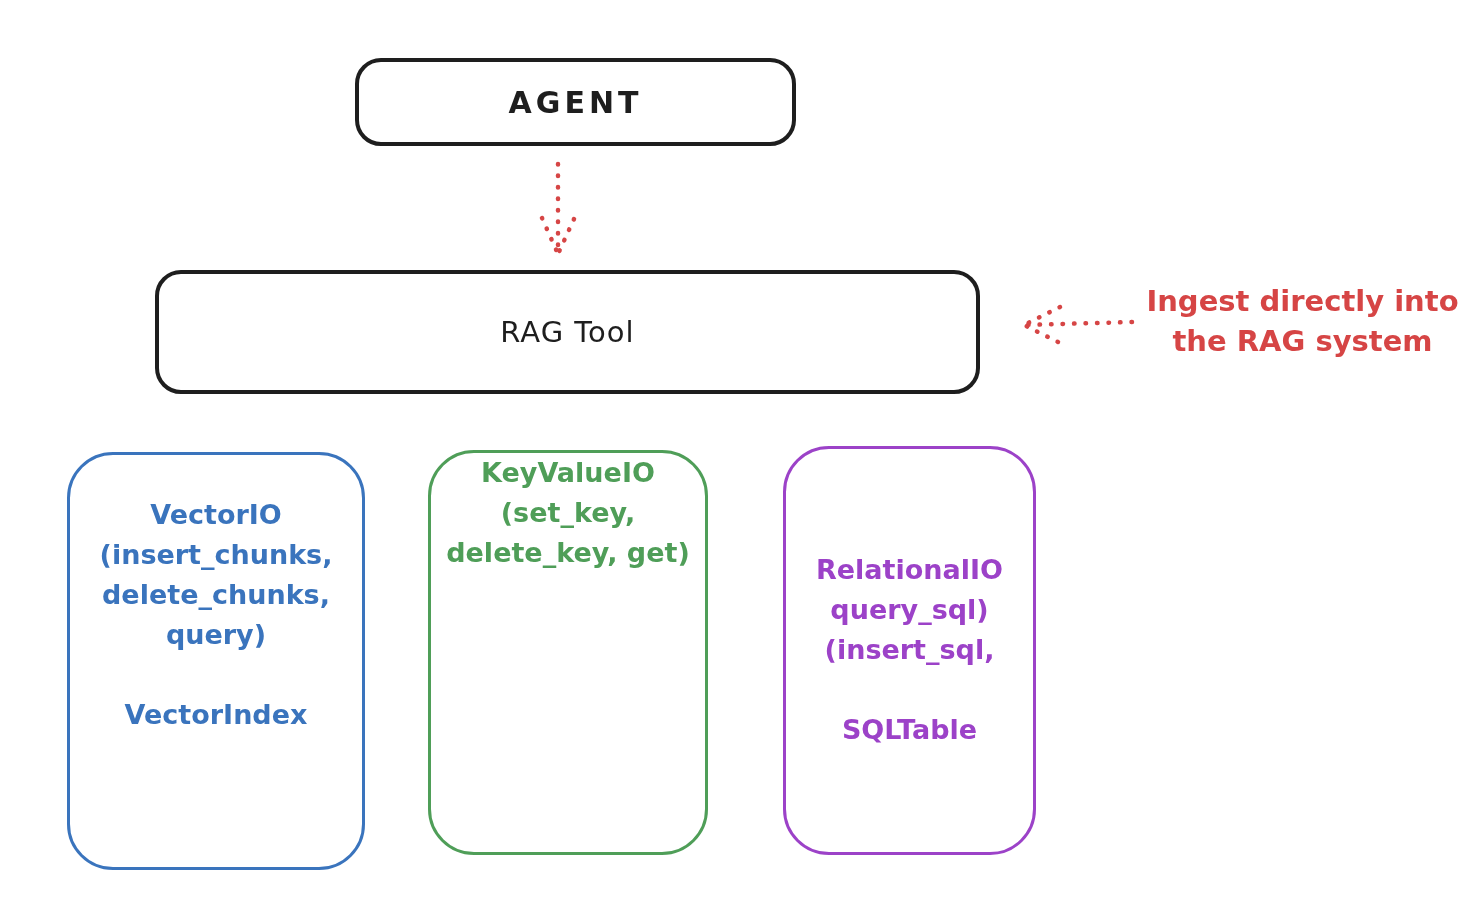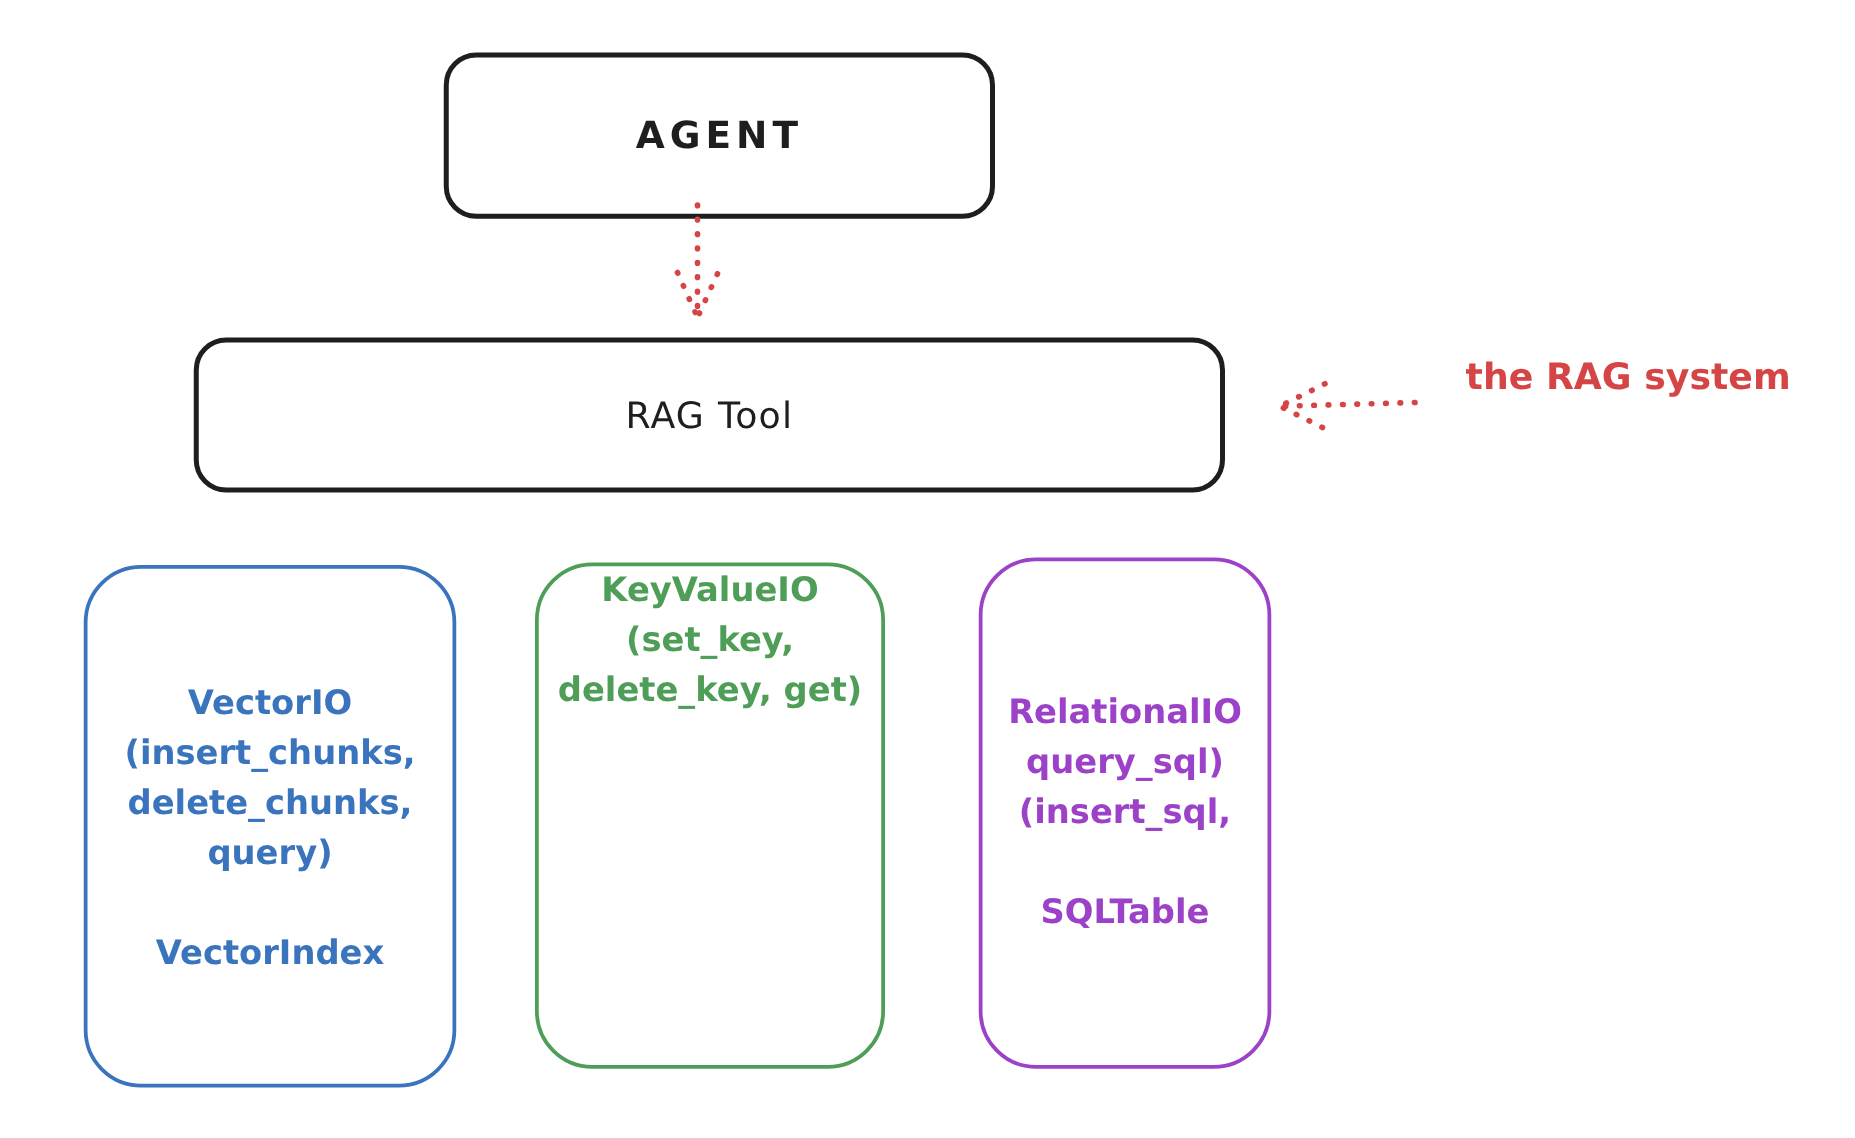--- a/index.html
+++ b/index.html
@@ -20,22 +20,22 @@
     position: absolute;
     background: #ffffff;
     border: 4px solid #1e1e1e;
     border-radius: 26px;
     display: flex;
     align-items: center;
     justify-content: center;
     box-sizing: border-box;
   }
   #agent-box {
-    left: 355px; top: 42px;
-    width: 441px; height: 133px;
+    left: 355px; top: 58px;
+    width: 441px; height: 88px;
     font-size: 30px;
     font-weight: 700;
     letter-spacing: 4px;
   }
   #rag-tool-box {
     left: 155px; top: 270px;
     width: 825px; height: 124px;
     font-size: 29px;
     font-weight: 500;
     letter-spacing: 1px;
@@ -67,31 +67,31 @@
     font-size: 27px;
     font-weight: 600;
     line-height: 40px;
   }
   .io-box .io-index { margin-top: 40px; }
   #vector-box {
     left: 67px; top: 452px;
     width: 298px; height: 418px;
     border-color: #3a74bd;
     color: #3a74bd;
-    padding-top: 88px;
+    padding-top: 40px;
   }
   #keyvalue-box {
     left: 428px; top: 450px;
     width: 280px; height: 405px;
     border-color: #4f9e58;
     color: #4f9e58;
   }
   #relational-box {
     left: 783px; top: 446px;
-    width: 234px; height: 409px;
+    width: 253px; height: 409px;
     border-color: #9c42c8;
     color: #9c42c8;
     padding-top: 101px;
   }
 </style>
 </head>
 <body>
 
 <div id="canvas">
 
@@ -113,20 +113,21 @@
 
   <svg id="left-arrow" class="arrow-svg" width="132" height="64" viewBox="0 0 132 64">
     <g stroke="#d64545" stroke-width="4.5" stroke-linecap="round" fill="none" stroke-dasharray="0.5 11">
       <path d="M124 28 L16 31"></path>
       <path d="M52 13 L16 31"></path>
       <path d="M50 48 L16 31"></path>
     </g>
   </svg>
 
   <div id="annotation-text">
+    <div>Ingest directly into</div>
     <div>the RAG system</div>
   </div>
 
   <div class="io-box" id="vector-box">
     <div>VectorIO</div>
     <div>(insert_chunks,</div>
     <div>delete_chunks,</div>
     <div>query)</div>
     <div class="io-index">VectorIndex</div>
   </div>

